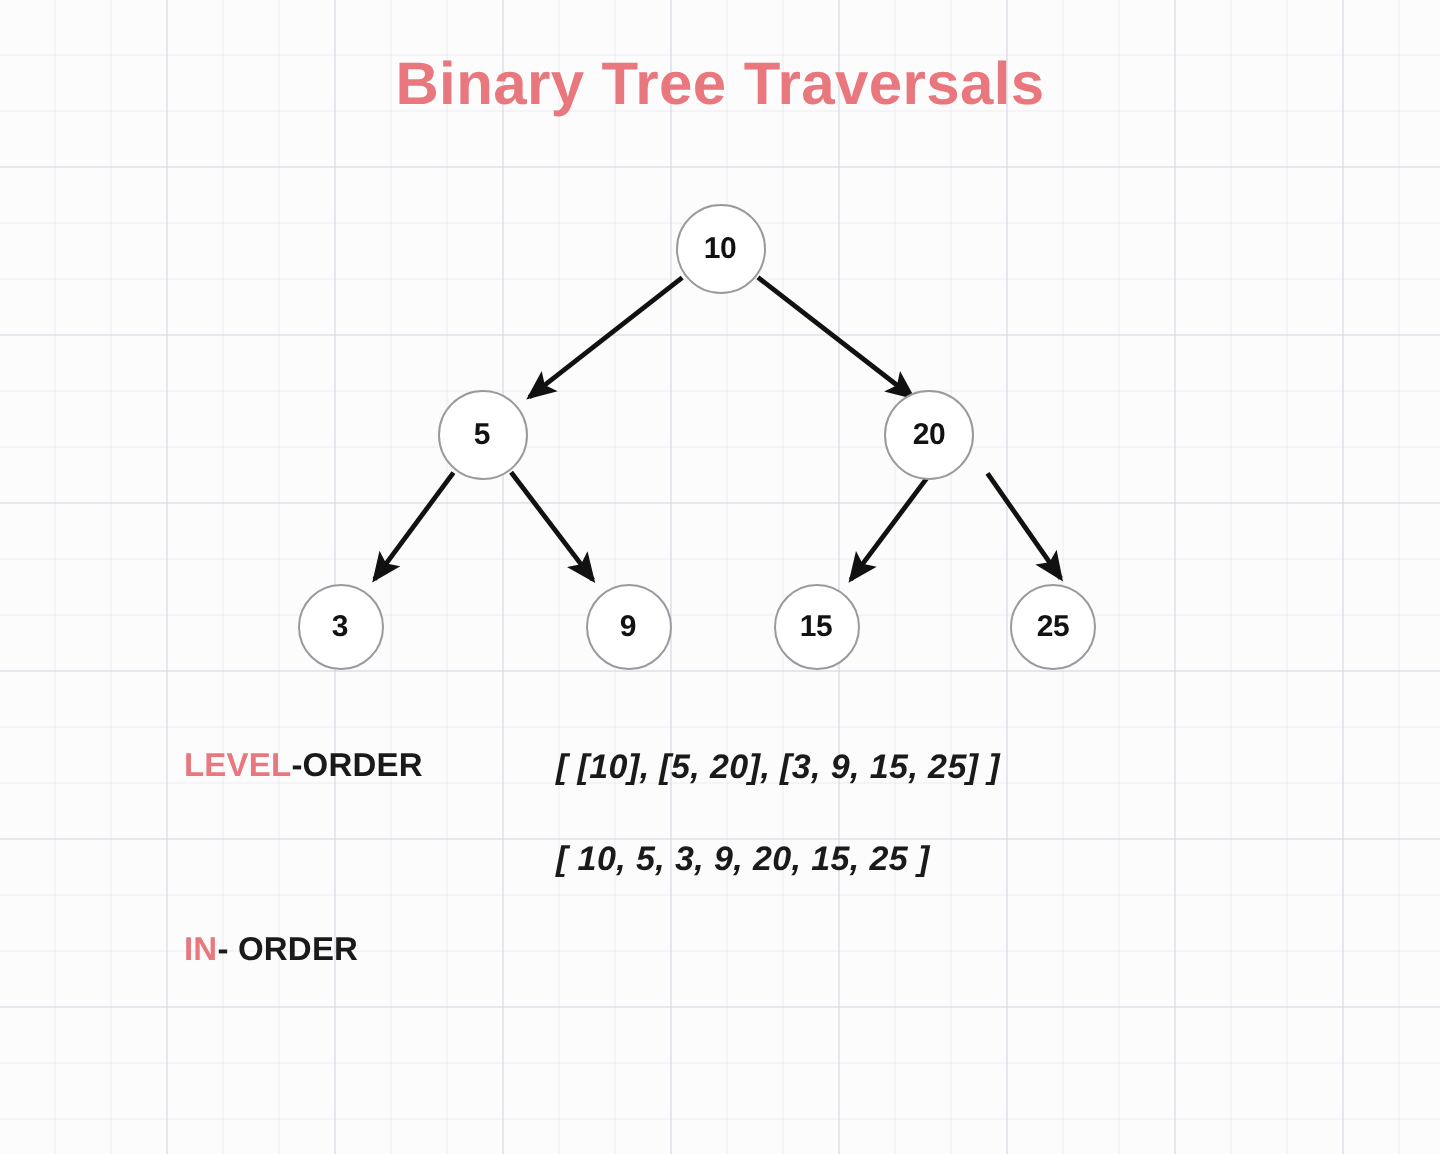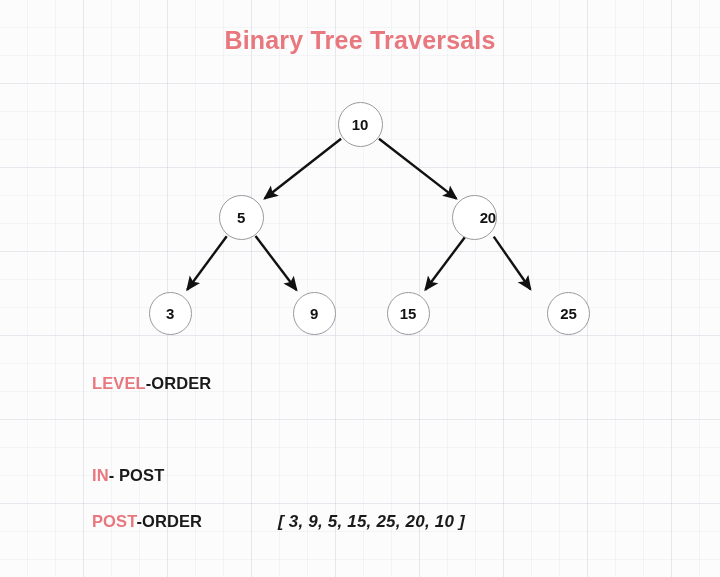--- a/index.html
+++ b/index.html
@@ -33,21 +33,21 @@
     background-position: -1px -1px, -1px -1px, -1px -1px, -1px -1px;
   }
 
   
   #title {
     position: absolute;
     left: 0;
     top: 26px;
     width: 720px;
     text-align: center;
-    font-size: 25px;
+    font-size: 30px;
     font-weight: bold;
     color: #e8777e;
     letter-spacing: 0.2px;
     white-space: nowrap;
   }
 
   
   #tree-area {
     position: absolute;
     left: 0;
@@ -136,50 +136,48 @@
           <line x1="493.74" y1="236.68" x2="530.40" y2="289.22" stroke="#111111" stroke-width="2.4" marker-end="url(#arrowhead)"></line>
         </g>
     </svg>
     <div id="nodes-layer">
         <div class="node root" style="left: 337.5px; top: 101.5px; width: 45px; height: 45px;">
           <span>10</span>
         </div>
         <div class="node level1" style="left: 218.5px; top: 194.5px; width: 45px; height: 45px;">
           <span>5</span>
         </div>
-        <div class="node level1" style="left: 452px; top: 194.5px; width: 45px; height: 45px; justify-content: flex-end;">
+        <div class="node level1" style="left: 442px; top: 194.5px; width: 45px; height: 45px;">
           <span>20</span>
         </div>
         <div class="node leaf" style="left: 148.5px; top: 291.5px; width: 43px; height: 43px;">
           <span>3</span>
         </div>
         <div class="node leaf" style="left: 292.5px; top: 291.5px; width: 43px; height: 43px;">
           <span>9</span>
         </div>
         <div class="node leaf" style="left: 386.5px; top: 291.5px; width: 43px; height: 43px; text-align: center;">
           <span>15</span>
         </div>
-        <div class="node leaf" style="left: 547px; top: 291.5px; width: 43px; height: 43px;">
+        <div class="node leaf" style="left: 505px; top: 291.5px; width: 43px; height: 43px;">
           <span>25</span>
         </div>
       </div>
   </div>
 
   <div id="traversals">
 
     <div class="trow">
       <div class="tlabel"><span class="hl">LEVEL</span><span>-ORDER</span></div>
+      <div class="tvalue">[ [10], [5, 20], [3, 9, 15, 25] ]</div>
     </div>
 
     <div class="trow">
+      <div class="tvalue">[ 10, 5, 3, 9, 20, 15, 25 ]</div>
     </div>
 
     <div class="trow">
-      <div class="tlabel"><span class="hl">IN</span><span>- POST</span></div>
+      <div class="tlabel"><span class="hl">IN</span><span>- ORDER</span></div>
     </div>
 
-    <div class="trow">
-      <div class="tlabel"><span class="hl">POST</span><span>-ORDER</span></div>
-      <div class="tvalue">[ 3, 9, 5, 15, 25, 20, 10 ]</div>
-    </div>
 
   </div>
 </div>
 
 </body></html>

